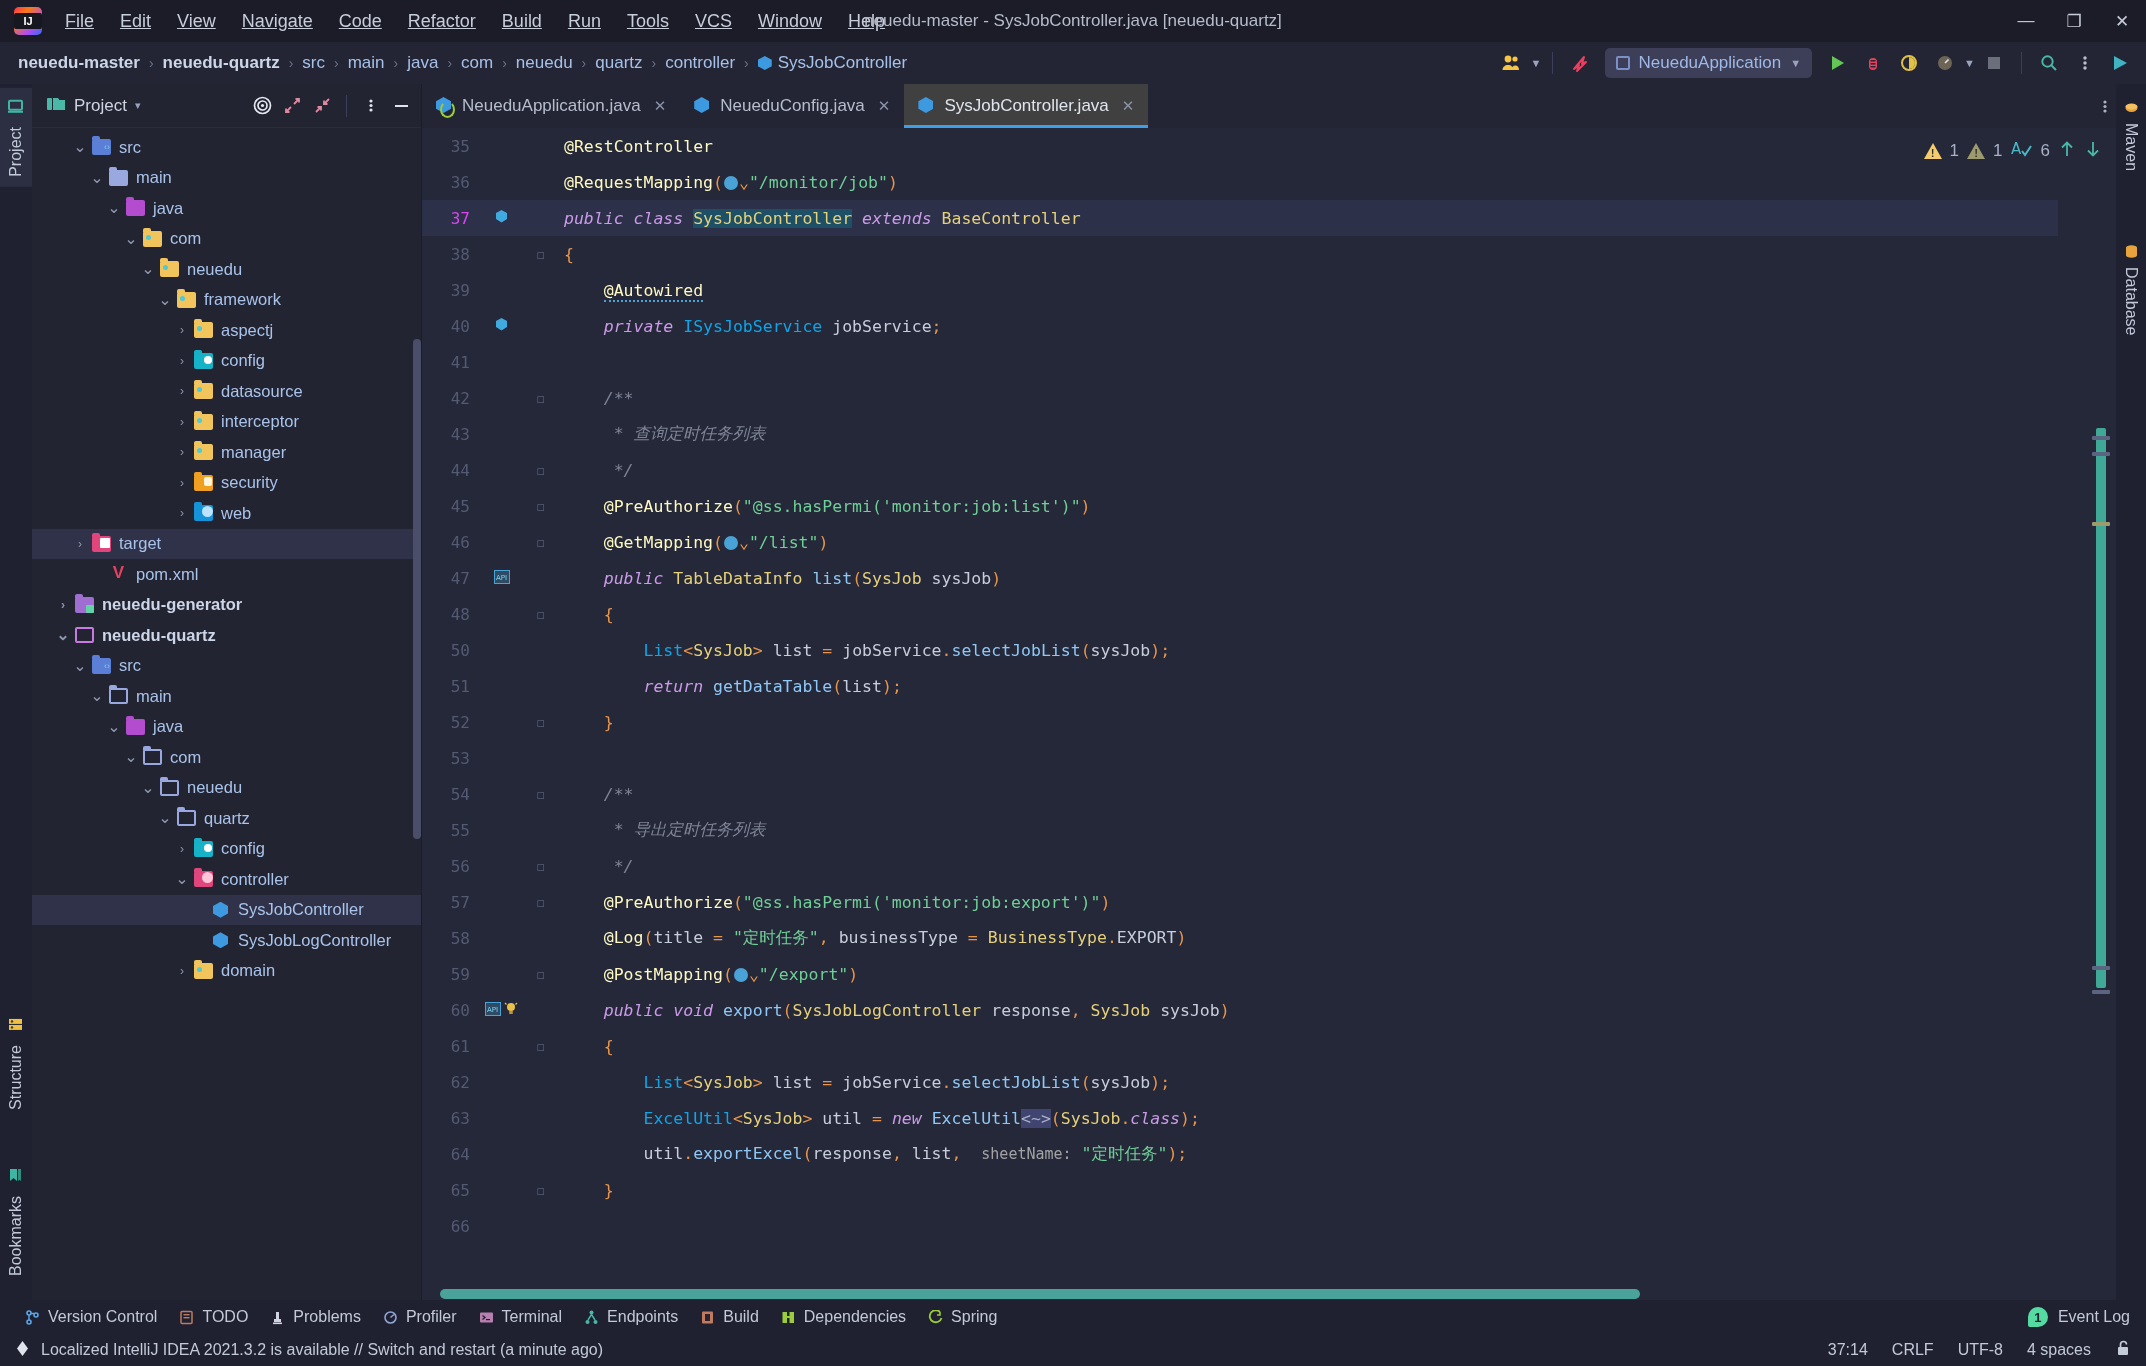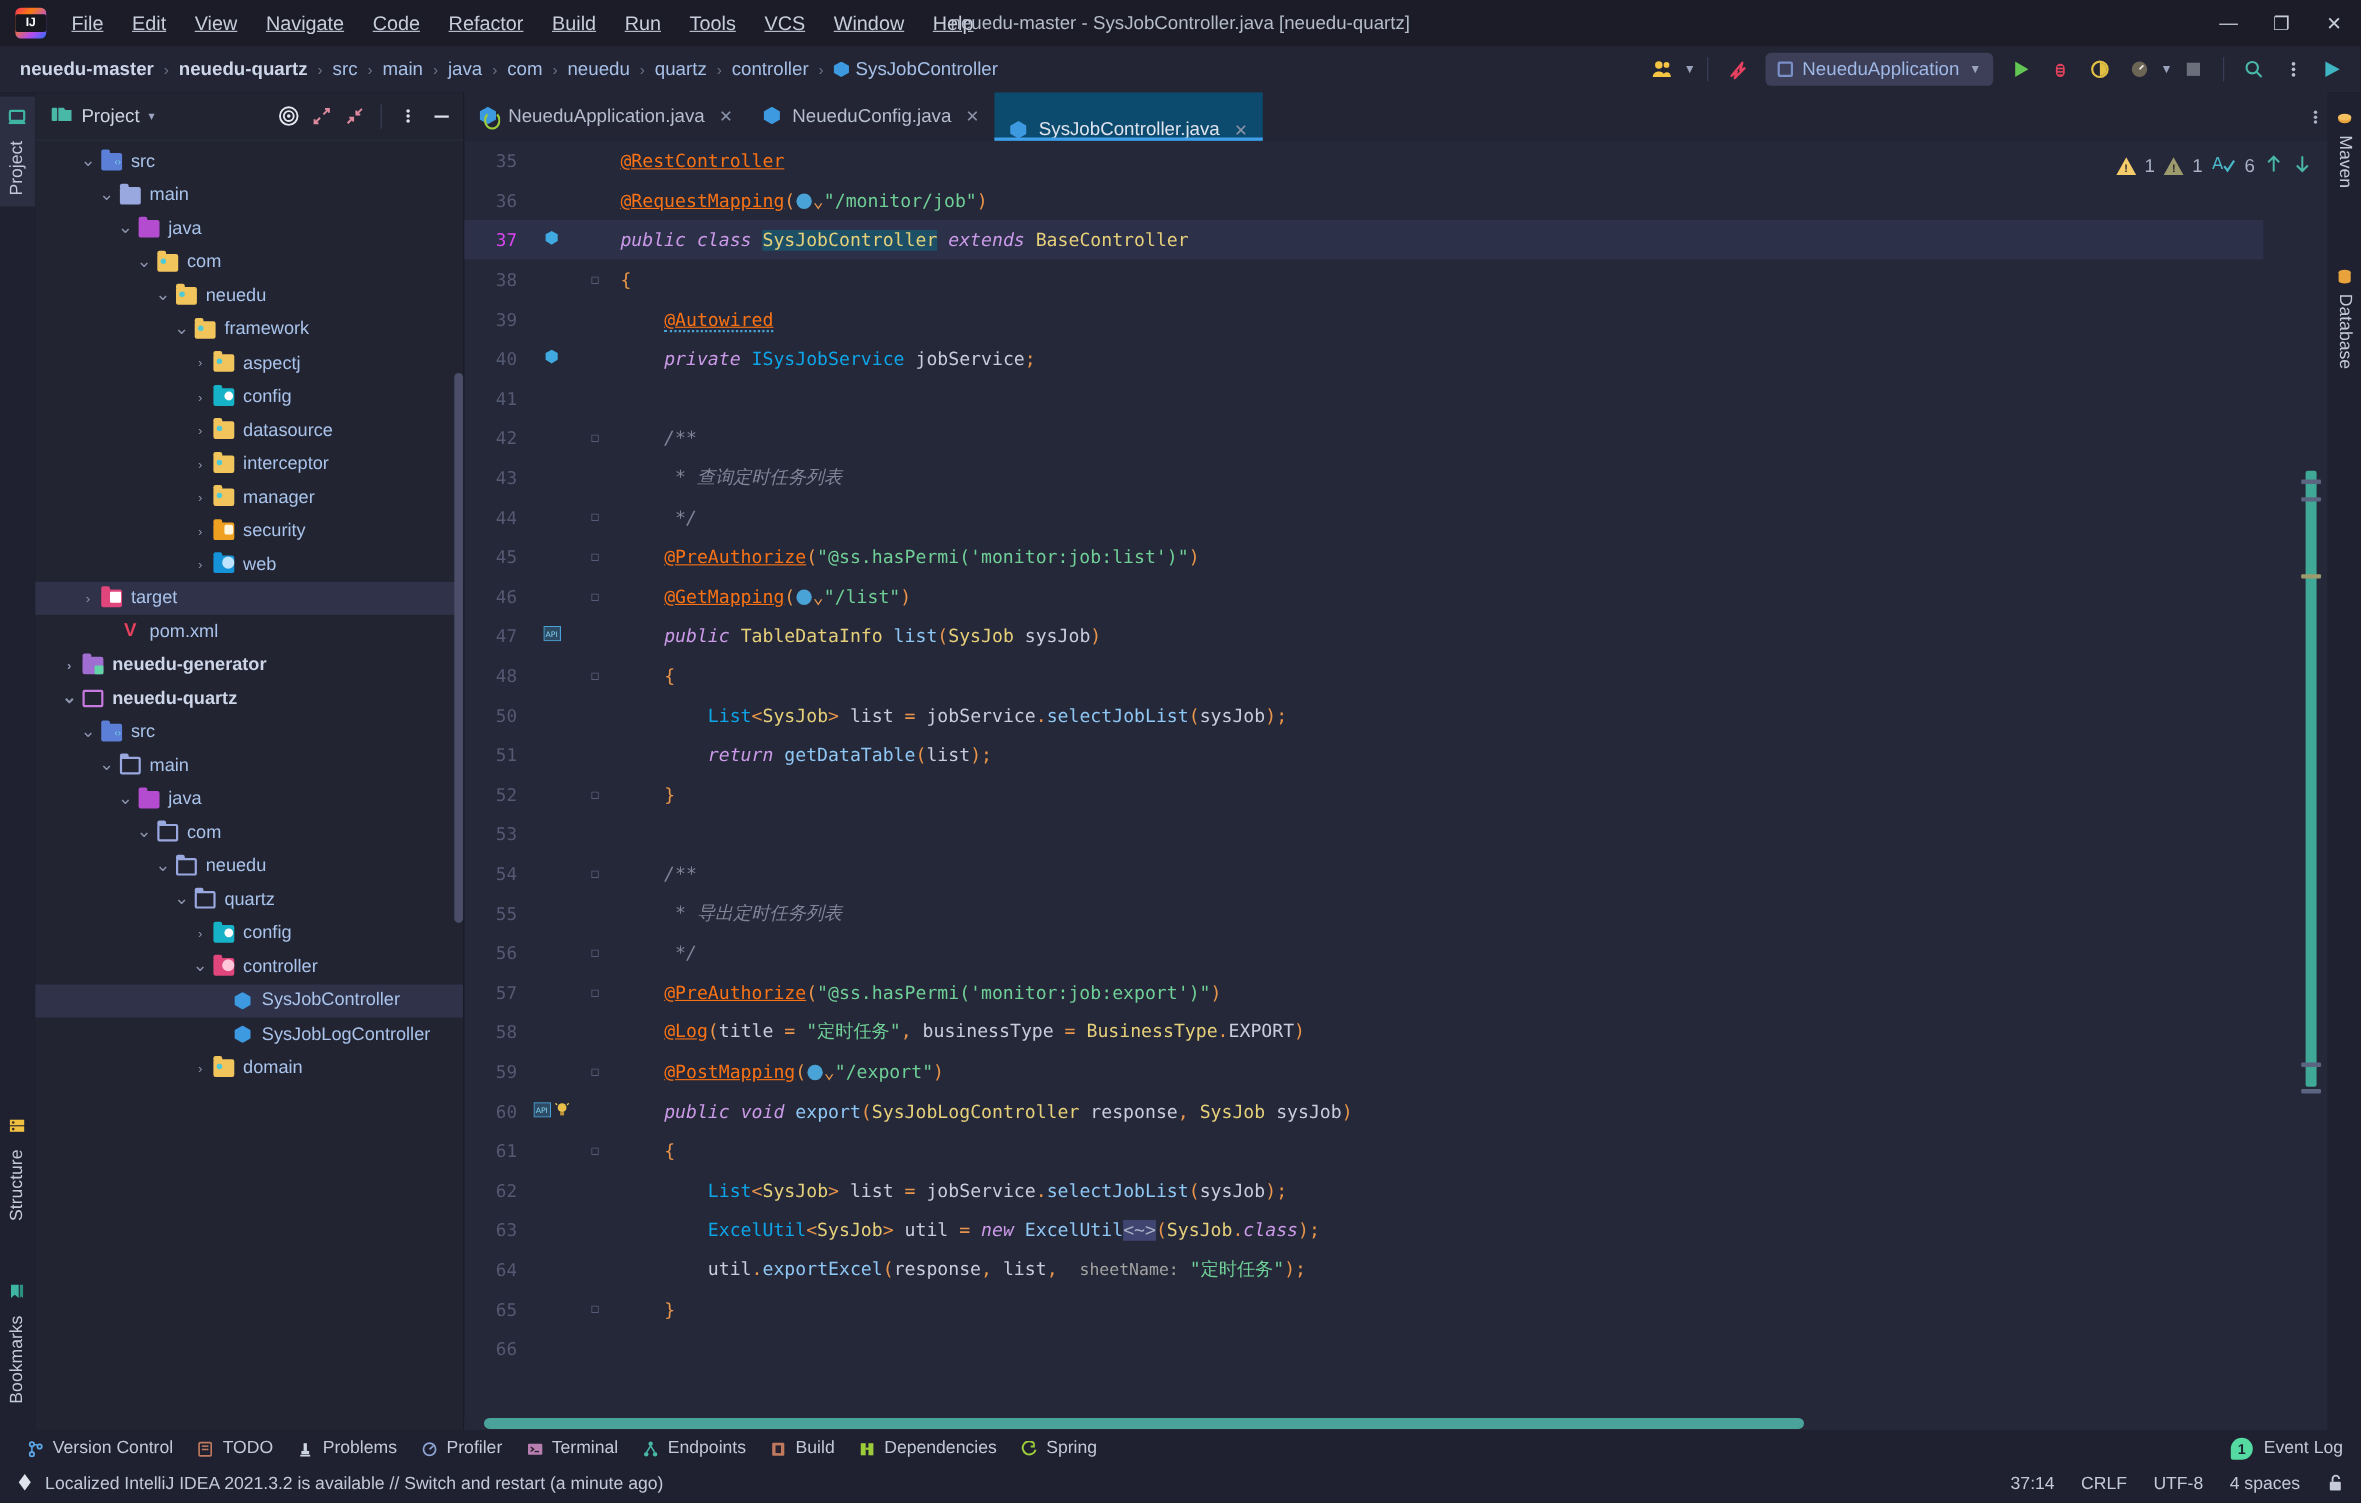--- a/index.html
+++ b/index.html
@@ -128,21 +128,21 @@
     clip-path: polygon(50% 0,100% 27%,100% 73%,50% 100%,0 73%,0 27%); }
   .fic.pom { background: transparent; color: #e8415f; font-weight: bold; font-size: 17px; line-height: 14px; text-align:center;}
   .scrollthumb { position: absolute; right: 0; width: 8px; background: #4a4e68; border-radius: 4px; }
 
   
   .editorwrap { flex: 1 1 auto; display: flex; flex-direction: column; min-width: 0; background: #252838; }
   .tabs { height: 44px; flex: 0 0 44px; background: #232534; display: flex; align-items: stretch;
     position: relative; }
   .tab { display: flex; align-items: center; gap: 9px; padding: 0 14px; font-size: 17px; color: #b6bdcd;
     position: relative; }
-  .tab.active { background: #0c4a6e; color: #dfe4ef; align-items: flex-end; }
+  .tab.active { background: #404040; color: #dfe4ef; }
   .tab.active:after { content:""; position:absolute; left:0; right:0; bottom:0; height:3px; background:#3f9ee8; }
   .tab .x { color: #8b93a8; font-size: 15px; margin-left: 4px; }
   .tab-ico { width: 17px; height: 18px; position: relative; flex: 0 0 17px; }
   .tab-ico.spring:before { content:""; position:absolute;left:0;top:0;width:15px;height:16px;background:#3d9ae0;
     clip-path: polygon(50% 0,100% 27%,100% 73%,50% 100%,0 73%,0 27%); }
   .tab-ico.spring:after { content:""; position:absolute;left:4px;top:4px;width:11px;height:13px;
     border:2px solid #9ccc3a;border-radius:50%;border-top-color:transparent; }
   .tab-ico.cls:before { content:""; position:absolute;left:0;top:0;width:15px;height:16px;background:#3d9ae0;
     clip-path: polygon(50% 0,100% 27%,100% 73%,50% 100%,0 73%,0 27%); }
   .tabs-right { margin-left: auto; display: flex; align-items: center; padding-right: 8px; color:#aab1c2; }
@@ -154,21 +154,21 @@
   .line.cur { background: #2c3048; }
   .ln { width: 58px; flex: 0 0 58px; text-align: right; color: #545a73; padding-right: 10px;
     font-size: 16px; }
   .line.cur .ln { color: #d946ef; }
   .gut { width: 46px; flex: 0 0 46px; position: relative; text-align: center; font-size: 13px; }
   .foldcol { width: 30px; flex:0 0 30px; position: relative; color:#565c77; font-size: 13px; text-align:center;}
   .code { flex: 1 1 auto; padding-left: 8px; }
 
   
   .k  { color: #cb9ae8; font-style: italic; }                        
-  .ann{ color: #f97316; text-decoration: underline; }
+  .ann{ color: #fef9c3; }
   .s  { color: #6fcf97; }
   .p  { color: #e8954b; }                        
   .t  { color: #e6d07a; }                        
   .t2 { color: #0ea5e9; }
   .m  { color: #8fc7f5; }                        
   .v  { color: #c8cddb; }                        
   .c  { color: #7f8497; font-style: italic; }
   .hl { background: #1d4f66; }
   .sel{ background: #3f4470; }
   .wavy { border-bottom: 2px dotted #4aa3d6; }

